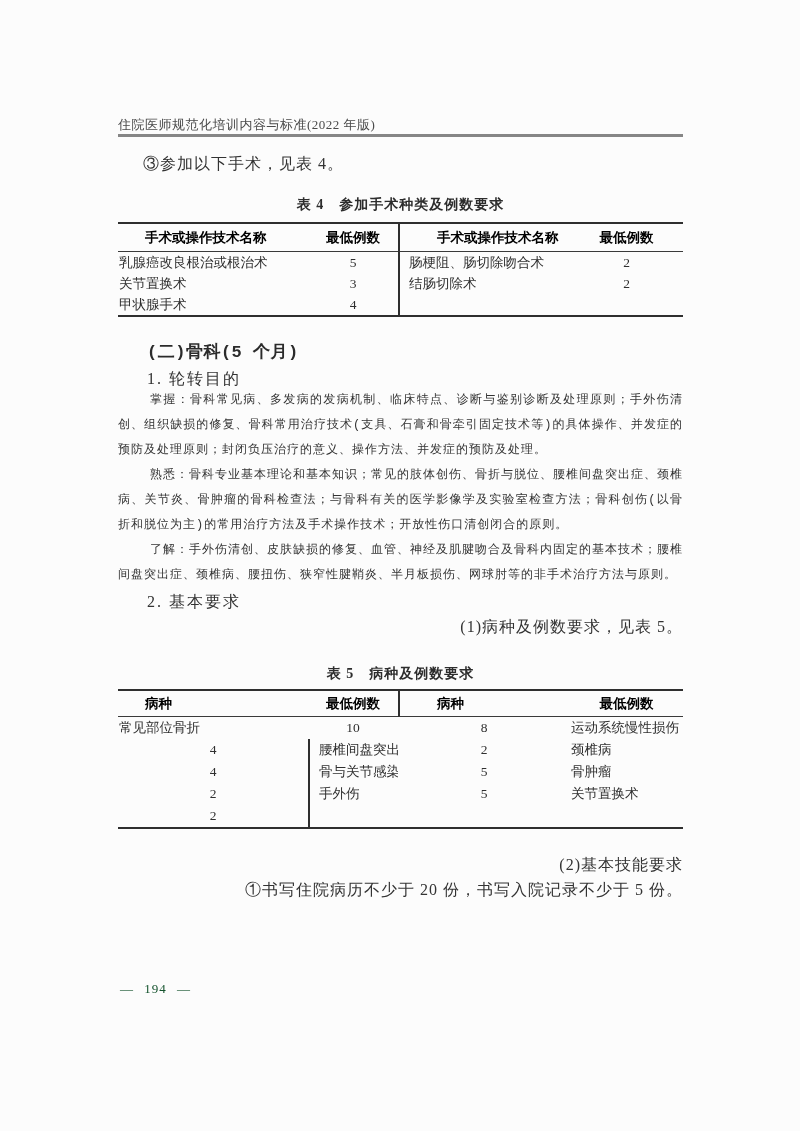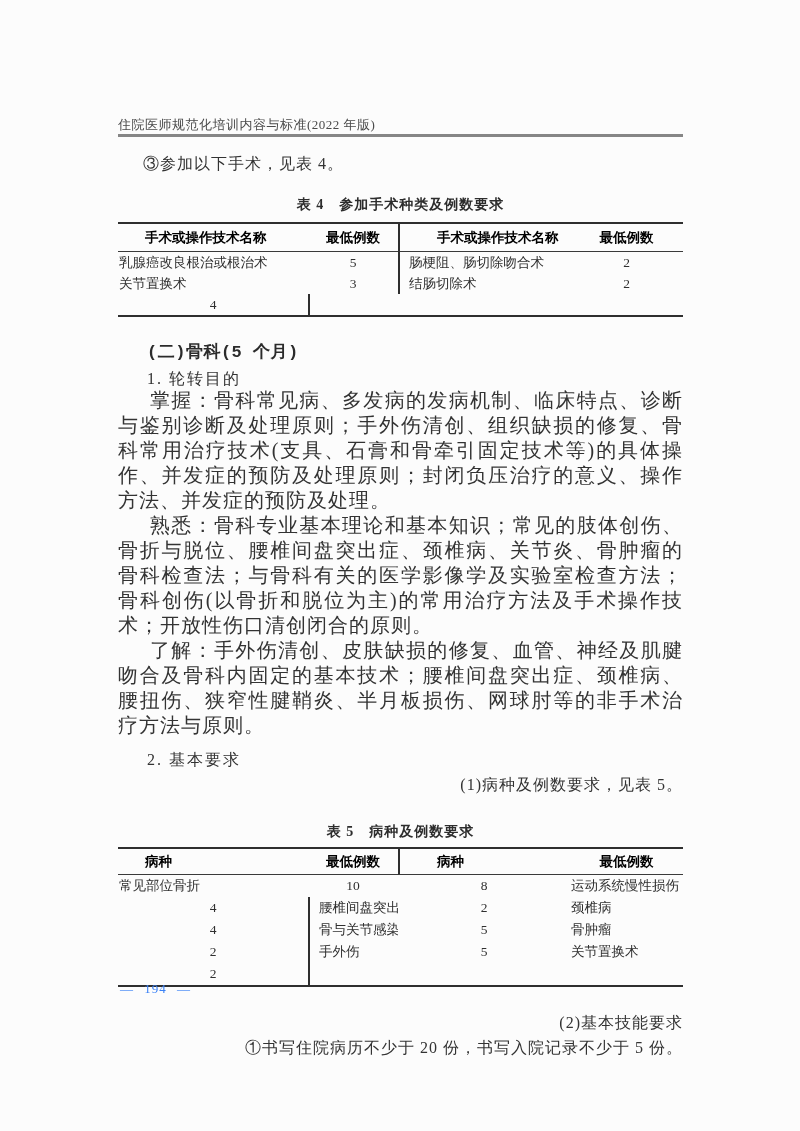--- a/index.html
+++ b/index.html
@@ -50,31 +50,31 @@
   .b.name.r{padding-left:9px;}
 
   .section-heading{
     margin:26px 0 0;font-size:17px;font-weight:bold;line-height:19px;
     text-indent:29px;color:#2b2b2b;letter-spacing:.5px;font-family:Liberation Mono, monospace;
   }
   .sub-title{
     margin:7px 0 0;font-size:16px;line-height:19px;text-indent:29px;
     letter-spacing:2px;color:#333;
   }
-  .st2{margin-top:9px;line-height:25px;}
+  .st2{margin-top:1px;line-height:25px;}
   .para{
-    margin:0;font-size:20px;line-height:25px;text-indent:32px;
-    text-align:justify;letter-spacing:1px;
+    margin:0;font-size:12px;line-height:25px;text-indent:32px;
+    text-align:justify;letter-spacing:1px;font-family:Liberation Mono, monospace;
   }
   .plain{margin:0;font-size:16px;line-height:25px;text-indent:20px;letter-spacing:1px;text-align:right;}
   .sk{margin-top:23px;}
 
   .page-number{
     position:absolute;left:120px;top:981px;
-    font-size:13px;color:#3b82f6;word-spacing:6px;letter-spacing:1px;text-align:center;
+    font-size:13px;color:#14532d;word-spacing:6px;letter-spacing:1px;text-align:center;
   }
 </style>
 </head>
 <body>
 
 <div class="page">
   <div class="content">
 
     <div class="doc-header">
       <span>住院医师规范化培训内容与标准(2022 年版)</span>
@@ -93,20 +93,21 @@
       <div class="cell b name">乳腺癌改良根治或根治术</div>
       <div class="cell b num">5</div>
       <div class="cell b name r">肠梗阻、肠切除吻合术</div>
       <div class="cell b num">2</div>
 
       <div class="cell b name">关节置换术</div>
       <div class="cell b num">3</div>
       <div class="cell b name r">结肠切除术</div>
       <div class="cell b num">2</div>
 
+      <div class="cell b name">甲状腺手术</div>
       <div class="cell b num">4</div>
       <div class="cell b name r"></div>
       <div class="cell b num"></div>
     </div>
 
     <h3 class="section-heading">(二)骨科(5 个月)</h3>
 
     <p class="sub-title">1. 轮转目的</p>
 
     <p class="para">掌握：骨科常见病、多发病的发病机制、临床特点、诊断与鉴别诊断及处理原则；手外伤清创、组织缺损的修复、骨科常用治疗技术(支具、石膏和骨牵引固定技术等)的具体操作、并发症的预防及处理原则；封闭负压治疗的意义、操作方法、并发症的预防及处理。</p>

